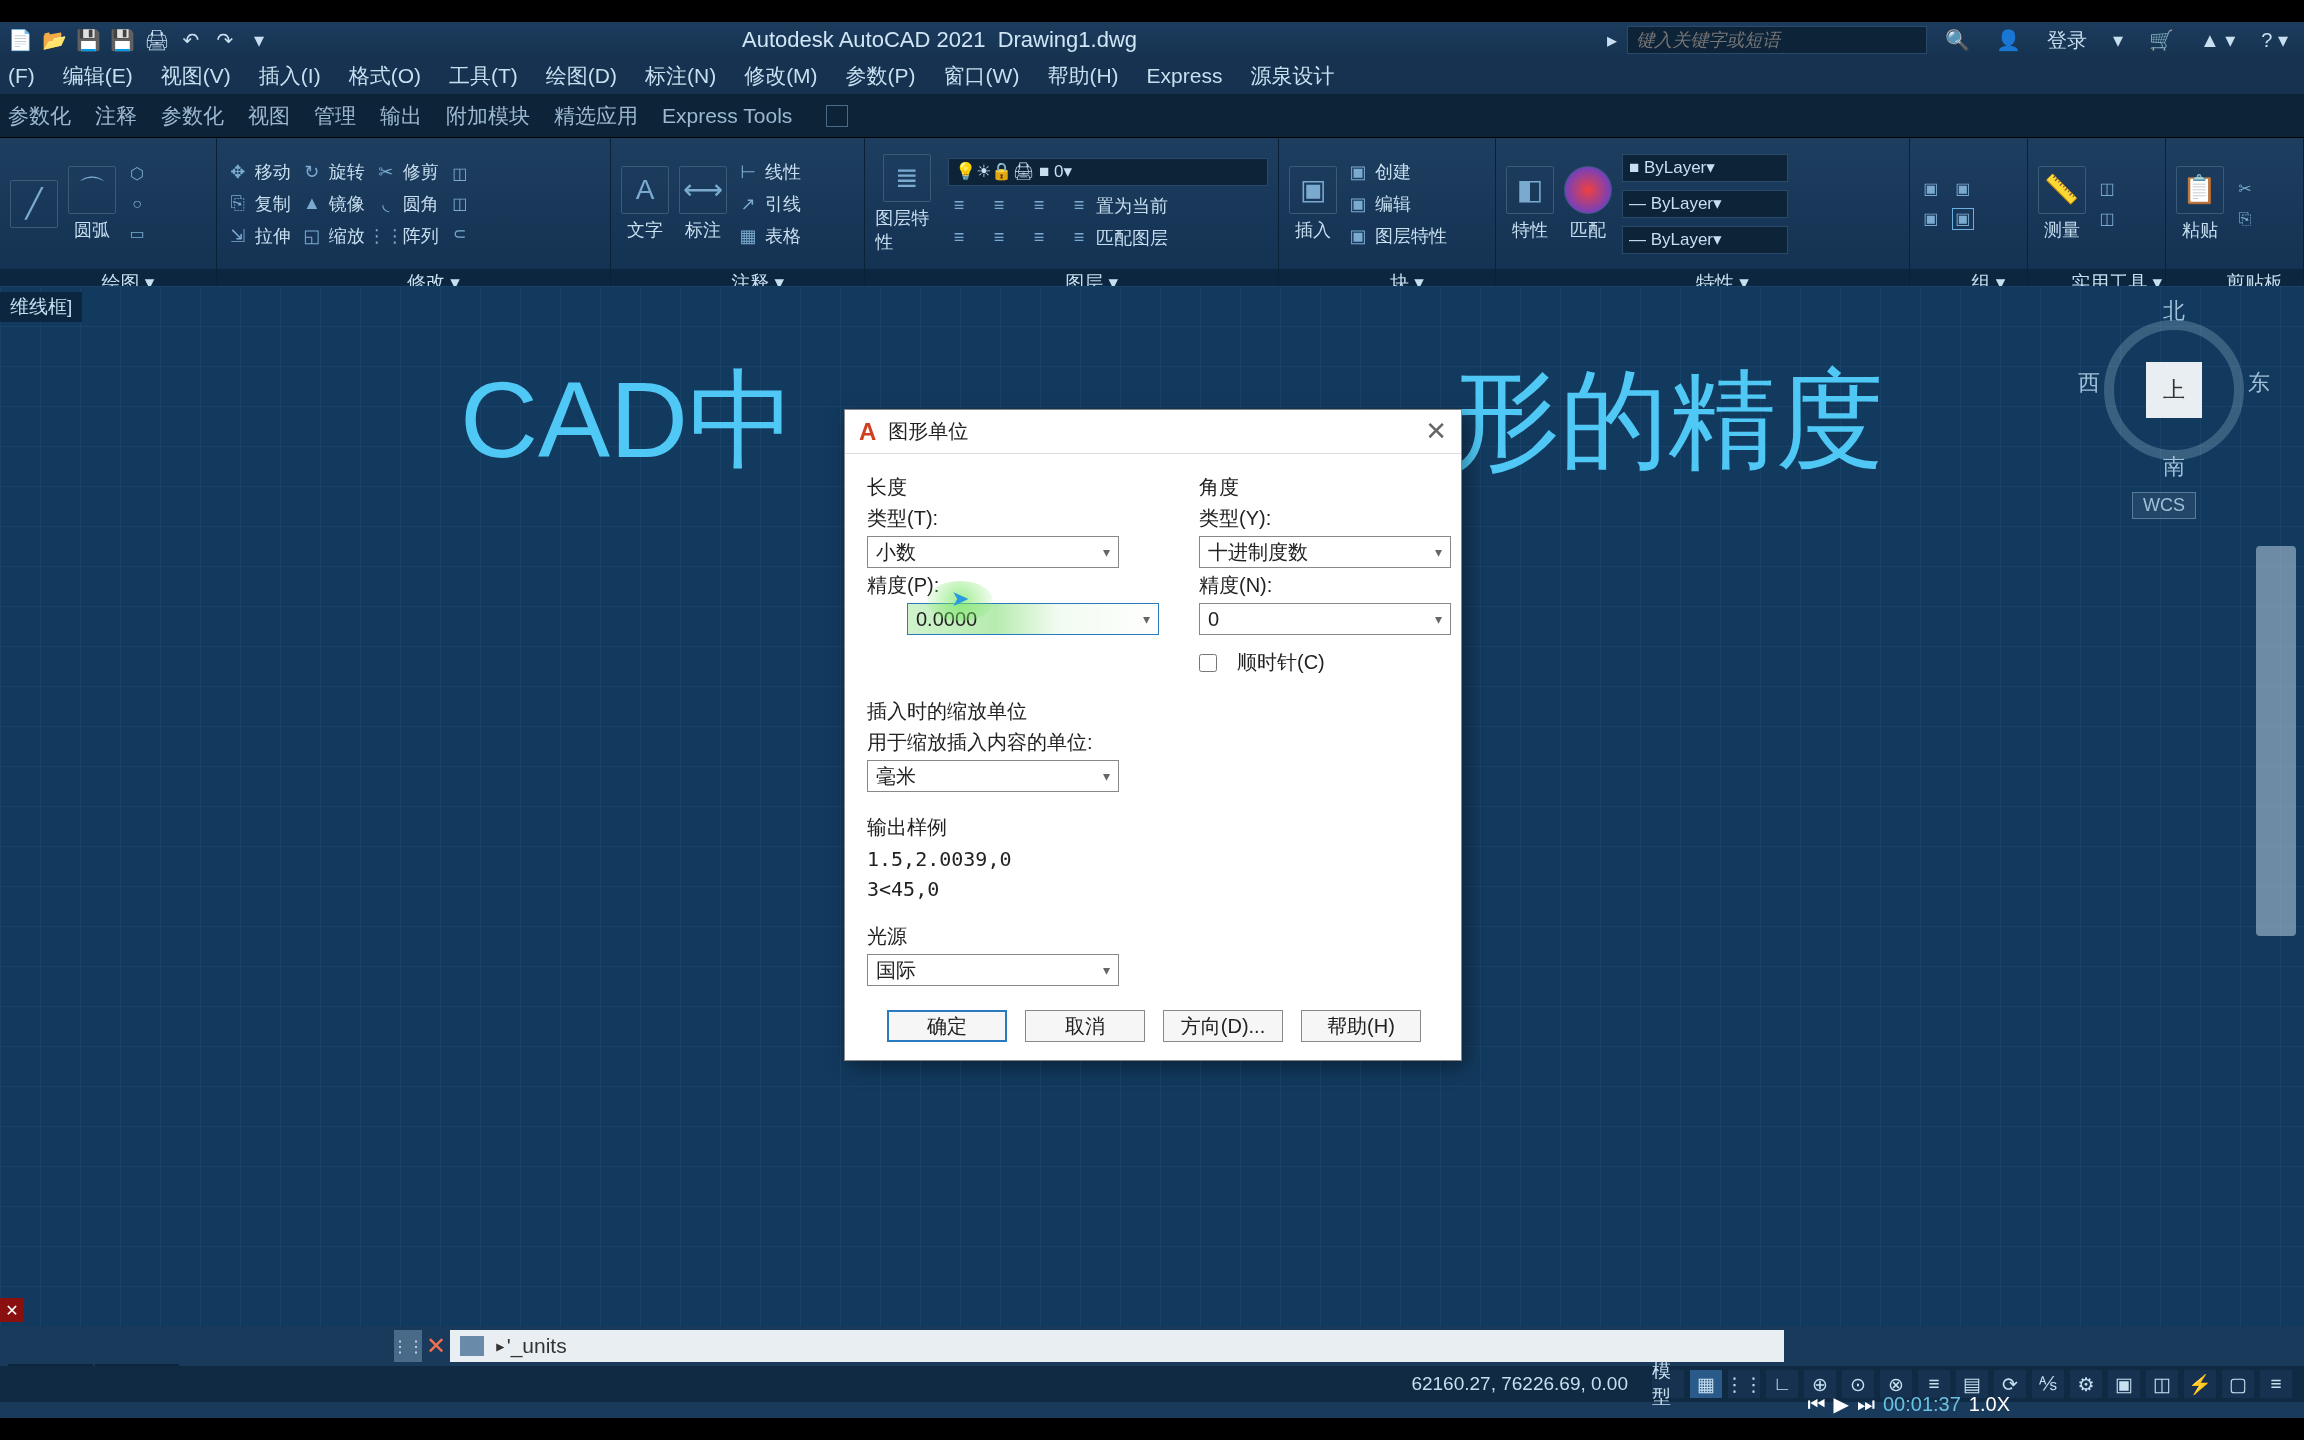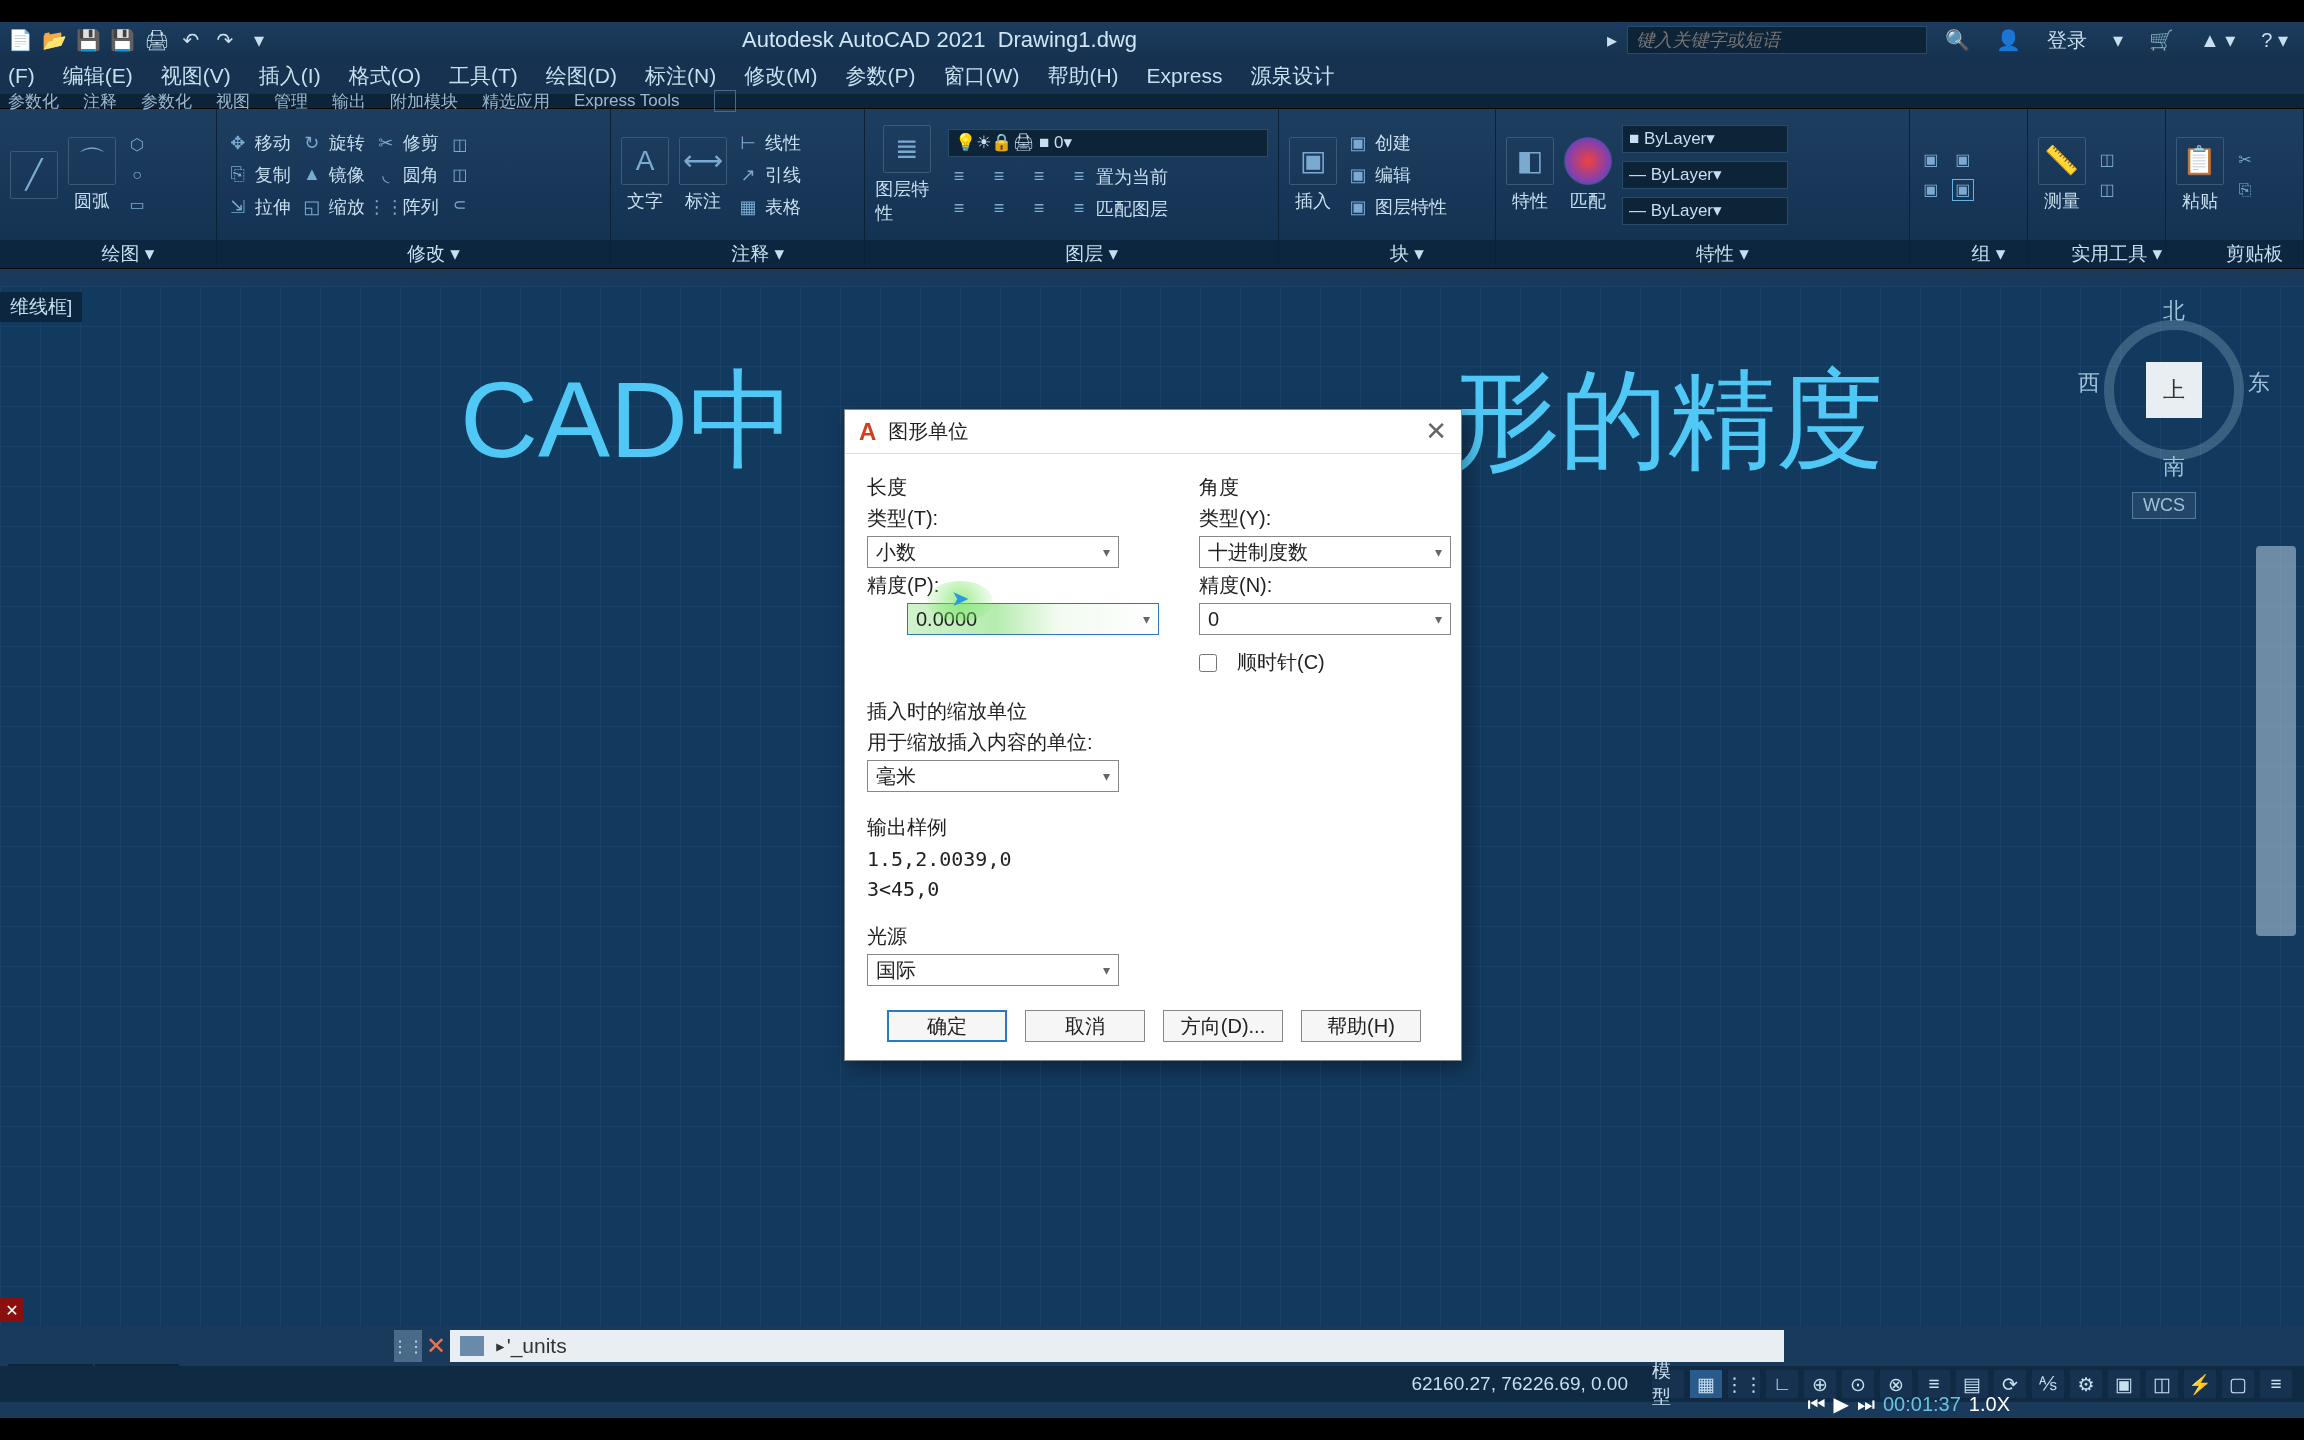--- a/index.html
+++ b/index.html
@@ -13,21 +13,21 @@
 .title-center { flex: 1; text-align: center; color: #d0e5f5; font-size: 22px; }
 .title-right { display: flex; align-items: center; gap: 10px; }
 .search-box { background: #0d2338; border: 1px solid #2a4a6a; width: 300px; height: 28px; color: #7090a8; font-style: italic; padding: 0 8px; font-size: 18px; }
 .tb-btn { color: #c8dff0; padding: 2px 8px; }
 
 
 .menubar { height: 36px; background: #163250; display: flex; align-items: center; padding: 0 8px; gap: 28px; color: #c8dff0; font-size: 21px; }
 .menu-item { cursor: pointer; }
 
 
-.ribbon-tabs { height: 15px; background: #0d2338; display: flex; align-items: center; padding: 0 8px; gap: 24px; color: #9bb8d0; font-size: 17px; border-bottom: 1px solid #000; }
+.ribbon-tabs { height: 44px; background: #0d2338; display: flex; align-items: center; padding: 0 8px; gap: 24px; color: #9bb8d0; font-size: 21px; border-bottom: 1px solid #000; }
 .ribbon-tab { cursor: pointer; }
 .ribbon-extra { width: 22px; height: 22px; border: 1px solid #4a6a8a; margin-left: 10px; }
 
 
 .ribbon { height: 160px; background: linear-gradient(#1e3e60,#123050); display: flex; border-bottom: 1px solid #000; }
 .panel { border-right: 1px solid #0a2238; display: flex; flex-direction: column; }
 .panel-body { flex: 1; display: flex; align-items: center; padding: 6px 10px; gap: 10px; }
 .panel-title { height: 28px; background: #0d2640; color: #c8dff0; font-size: 19px; display: flex; align-items: center; justify-content: center; padding-left: 40px; }
 .big-btn { display: flex; flex-direction: column; align-items: center; color: #c8dff0; font-size: 18px; gap: 4px; }
 .icon-box { width: 48px; height: 48px; border: 1px solid #3a5a7a; border-radius: 2px; display: flex; align-items: center; justify-content: center; color: #7aaad0; font-size: 28px; }

